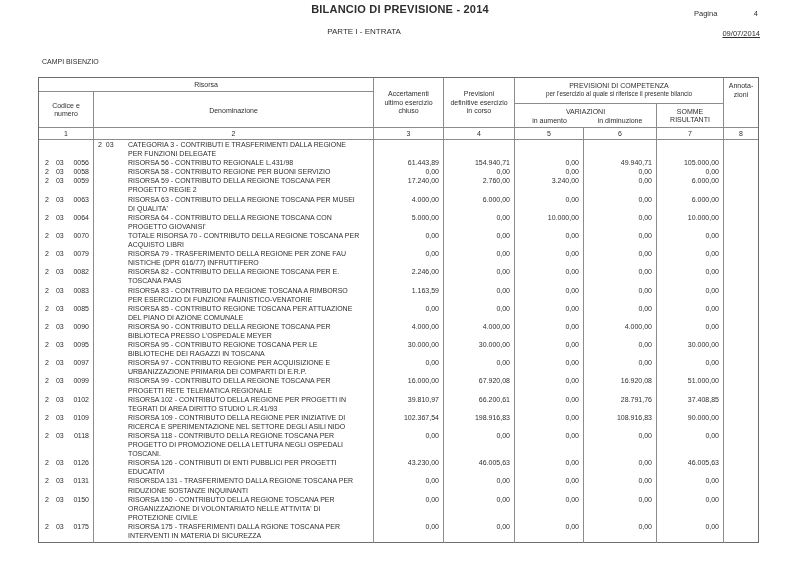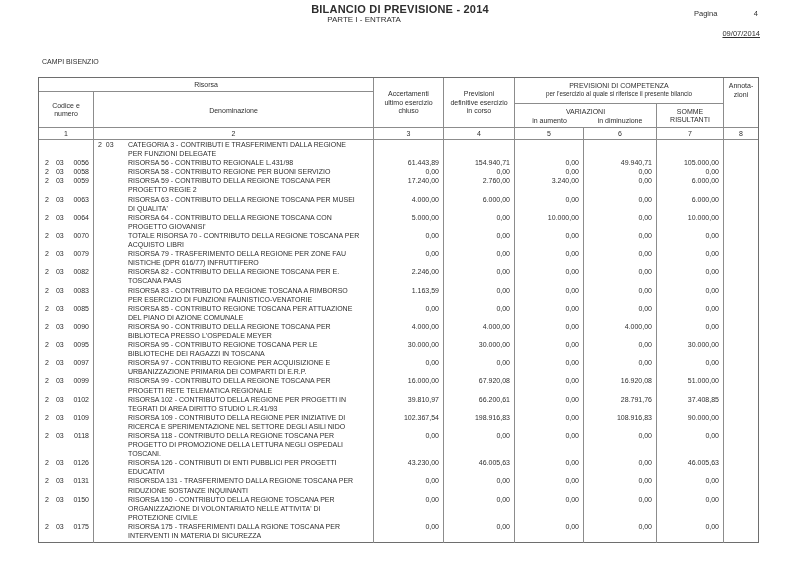--- a/index.html
+++ b/index.html
@@ -4,21 +4,21 @@
 <style>
   * { margin:0; padding:0; box-sizing:border-box; }
   html,body { width:800px; height:566px; }
   body {
     font-family:"Liberation Sans", sans-serif;
     background:#ffffff; color:#2e2e2e;
     position:relative; overflow:hidden;
   }
   .page-title { position:absolute; top:3px; left:0; width:800px; text-align:center;
     font-size:11px; font-weight:bold; letter-spacing:.2px; }
-  .page-subtitle { position:absolute; top:15px; left:0; width:728px; text-align:center;
+  .page-subtitle { position:absolute; top:27px; left:0; width:728px; text-align:center;
     font-size:8px; }
   .pagina-label { position:absolute; top:9px; left:694px; font-size:7.5px;text-align:center; }
   .pagina-num   { position:absolute; top:9px; left:700px; width:58px; text-align:right; font-size:7.5px; }
   .report-date  { position:absolute; top:29px; left:620px; width:140px; text-align:right; font-size:7.5px;text-decoration:underline; }
   .entity { position:absolute; top:58px; left:42px; font-size:7px; }
 
   .table {
     position:absolute; top:77px; left:38px; width:721px; height:466px;
     border:1px solid #6e6e6e; font-size:7px;
   }

